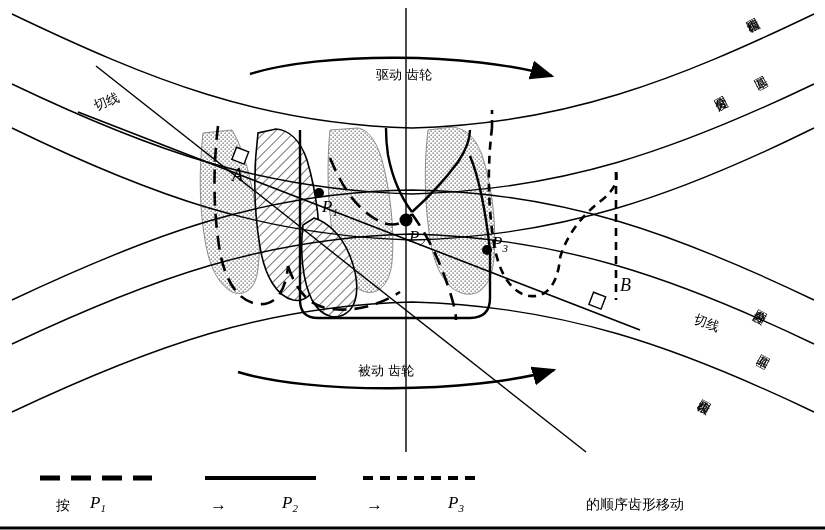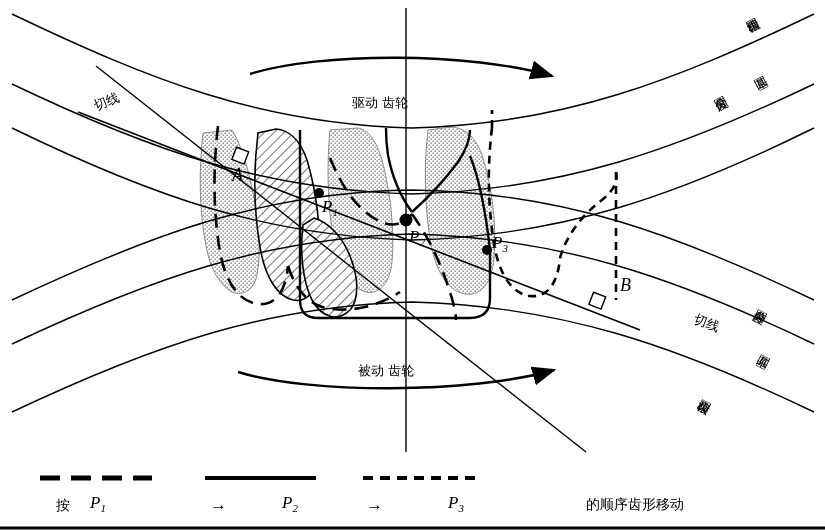--- a/index.html
+++ b/index.html
@@ -173,21 +173,21 @@
 
     <g fill="none" stroke="#000">
       <line x1="40" y1="478" x2="152" y2="478" stroke-width="5" stroke-dasharray="20 11"></line>
       <line x1="205" y1="478" x2="316" y2="478" stroke-width="4"></line>
       <line x1="363" y1="478" x2="476" y2="478" stroke-width="4" stroke-dasharray="10 7"></line>
     </g>
 
     <line x1="0" y1="528" x2="825" y2="528" stroke="#000" stroke-width="3"></line>
   </svg>
 
-  <div class="lbl cjk" style="left:352px; top:68px;margin-top:28px;">驱动 齿轮</div>
+  <div class="lbl cjk" style="left:376px; top:68px;">驱动 齿轮</div>
   <div class="lbl cjk" style="left:358px; top:364px;">被动 齿轮</div>
 
   <div class="lbl cjk" style="left:92px; top:100px; transform:rotate(-21deg); transform-origin:left top;">切线</div>
   <div class="lbl cjk" style="left:697px; top:312px; transform:rotate(21deg); transform-origin:left top;">切线</div>
 
   <div class="lbl cjk-v" style="left:740px; top:14px; transform:rotate(-28deg); transform-origin:left top;">齿根圆</div>
   <div class="lbl cjk-v" style="left:748px; top:72px; transform:rotate(-28deg); transform-origin:left top;">基圆</div>
   <div class="lbl cjk-v" style="left:708px; top:92px; transform:rotate(-28deg); transform-origin:left top;">分度圆</div>
 
   <div class="lbl cjk-v" style="left:762px; top:300px; transform:rotate(28deg); transform-origin:left top;">分度圆</div>

